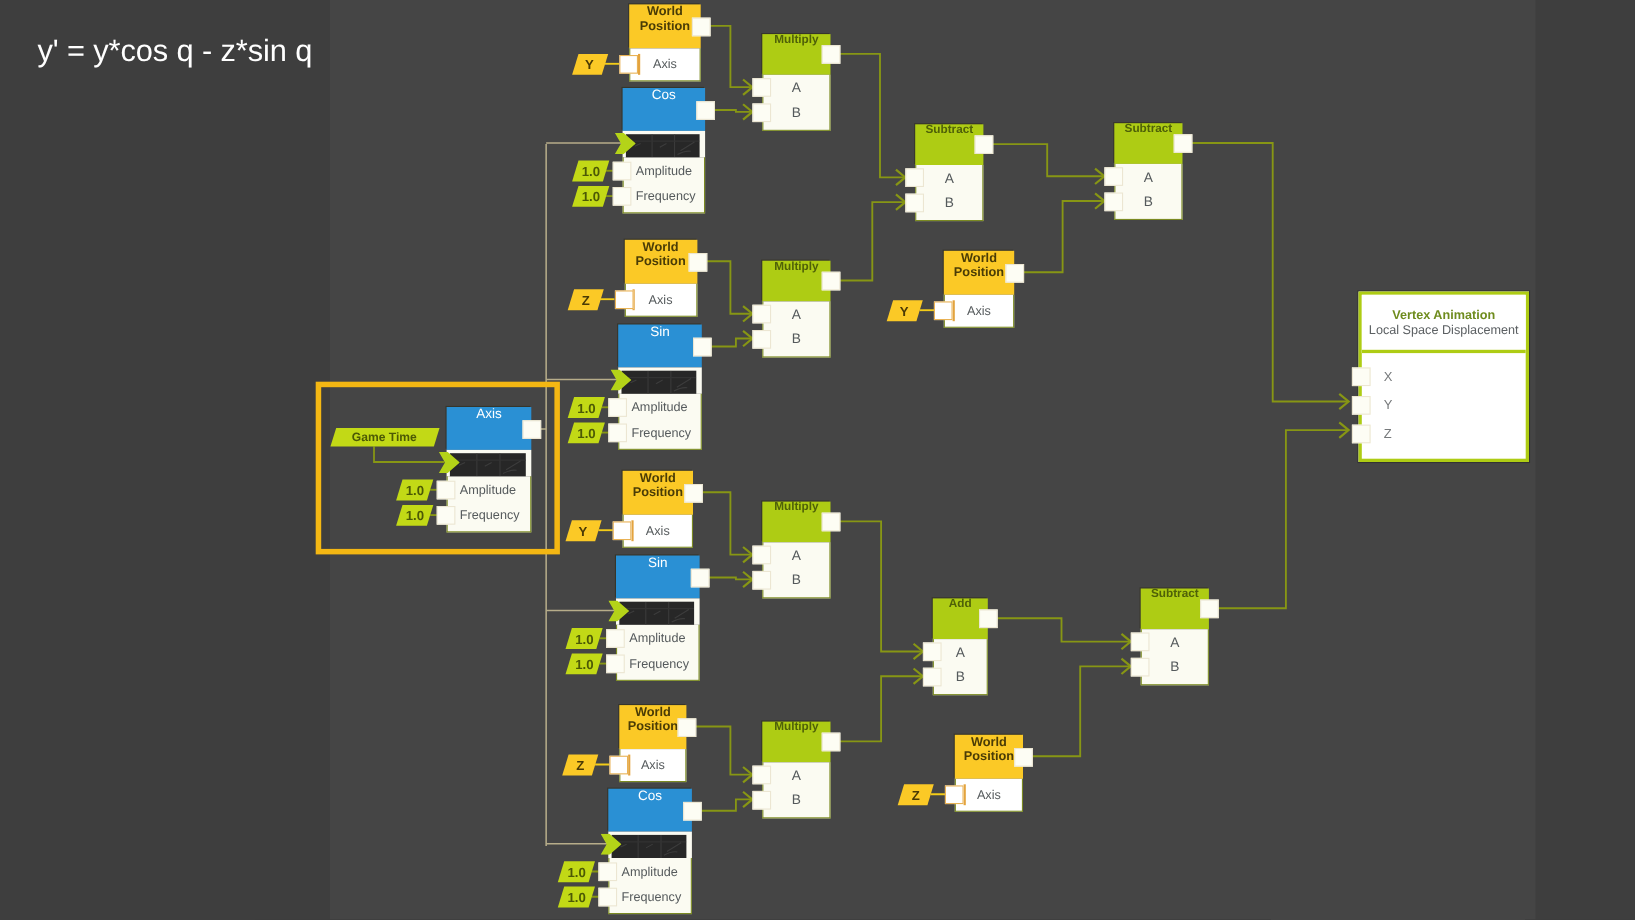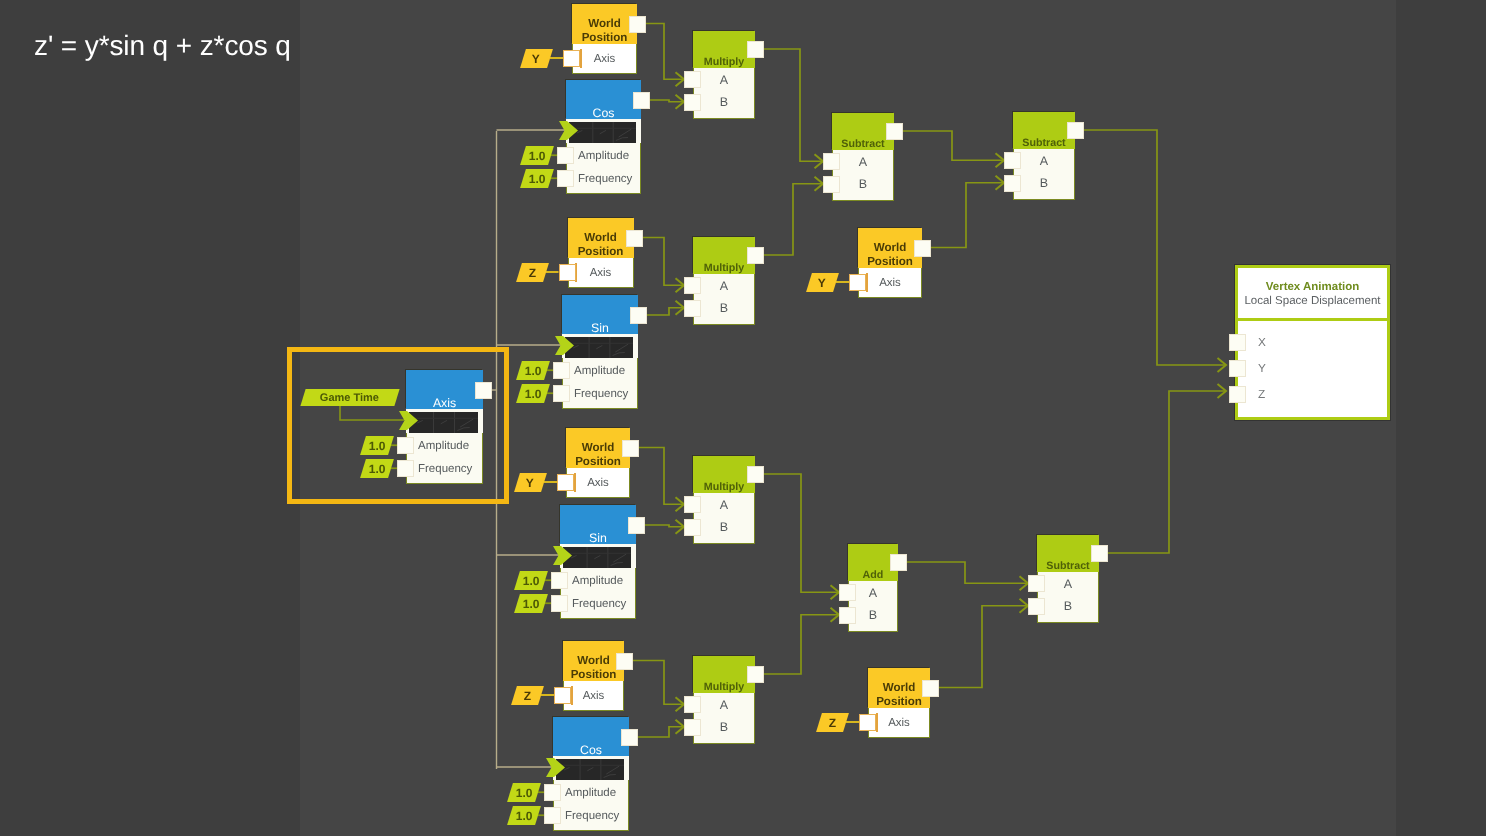--- a/index.html
+++ b/index.html
@@ -6,21 +6,21 @@
   html,body{margin:0;padding:0;background:#3e3e3e;}
   body{width:1486px;height:836px;overflow:hidden;
        font-family:"Liberation Sans",sans-serif;-webkit-font-smoothing:antialiased;text-rendering:geometricPrecision;font-synthesis:none;}
   #stage{position:relative;width:1486px;height:836px;overflow:hidden;background:#3e3e3e;}
   #graph-panel{position:absolute;left:300px;top:0;width:1096px;height:836px;background:#454545;}
   #formula{position:absolute;left:34px;top:28.5px;color:#ffffff;font-size:28px;
            line-height:33.5px;letter-spacing:-0.1px;}
   #formula div{white-space:pre;}
   svg#wires{position:absolute;left:0;top:0;width:1486px;height:836px;pointer-events:none;}
   .node{position:absolute;box-sizing:border-box;}
-  .hdr{box-sizing:border-box;width:100%;display:flex;align-items:flex-end;
+  .hdr{box-sizing:border-box;width:100%;display:flex;align-items:flex-start;
        justify-content:center;text-align:center;font-weight:bold;line-height:1.08;}
   .body{box-sizing:border-box;width:100%;background:#fbfbf2;}
   .row{box-sizing:border-box;display:flex;align-items:center;justify-content:center;
        color:#555a5c;font-size:10.5px;}
   .port{position:absolute;width:17px;height:17px;background:#fdfdf4;
         border:0.8px solid #ece6d2;box-sizing:border-box;}
   .pgram{position:absolute;background:#c2d916;
          transform:skewX(-17deg);display:flex;align-items:center;justify-content:center;
          color:#4c5905;font-size:12px;font-weight:bold;}
   .pgram span{transform:skewX(17deg);}
@@ -29,21 +29,21 @@
   #highlight-box{position:absolute;border:5.5px solid #f4b713;box-sizing:border-box;}
   .master-title{color:#6f8c1e;font-weight:bold;font-size:11.5px;}
   .master-sub{color:#5c6063;font-size:11.5px;}
 </style>
 </head>
 <body>
 
 <div id="stage">
   <div id="graph-panel"></div>
   <div id="formula">
-    <div>z' = y*sin q + z*cos q</div>
+    <div>y' = y*cos q - z*sin q</div>
   </div>
   <svg id="wires" viewBox="0 0 1486 836">
       <path d="M550 58 L563 58" fill="none" stroke="#f3cc18" stroke-width="1.7"></path>
       <path d="M551 155.25 L557 155.25" fill="none" stroke="#879614" stroke-width="1.7"></path>
       <path d="M551 178.25 L557 178.25" fill="none" stroke="#879614" stroke-width="1.7"></path>
       <path d="M545.5 272 L558.5 272" fill="none" stroke="#f3cc18" stroke-width="1.7"></path>
       <path d="M547 370.25 L553 370.25" fill="none" stroke="#879614" stroke-width="1.7"></path>
       <path d="M547 393.25 L553 393.25" fill="none" stroke="#879614" stroke-width="1.7"></path>
       <path d="M544 482 L557 482" fill="none" stroke="#f3cc18" stroke-width="1.7"></path>
       <path d="M545 580.25 L551 580.25" fill="none" stroke="#879614" stroke-width="1.7"></path>

